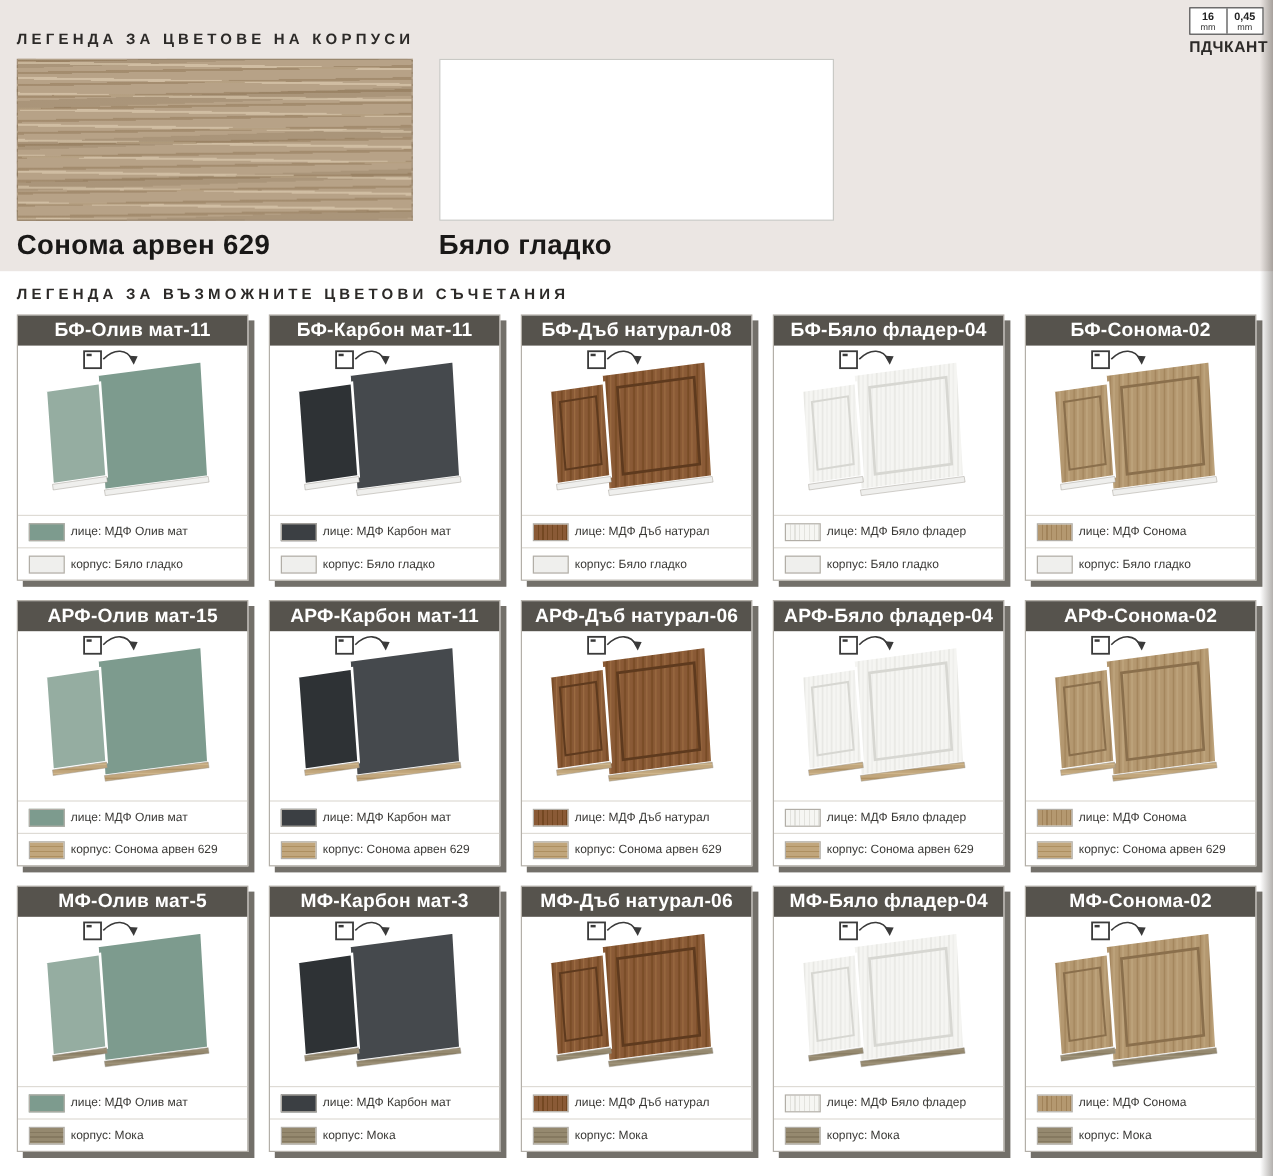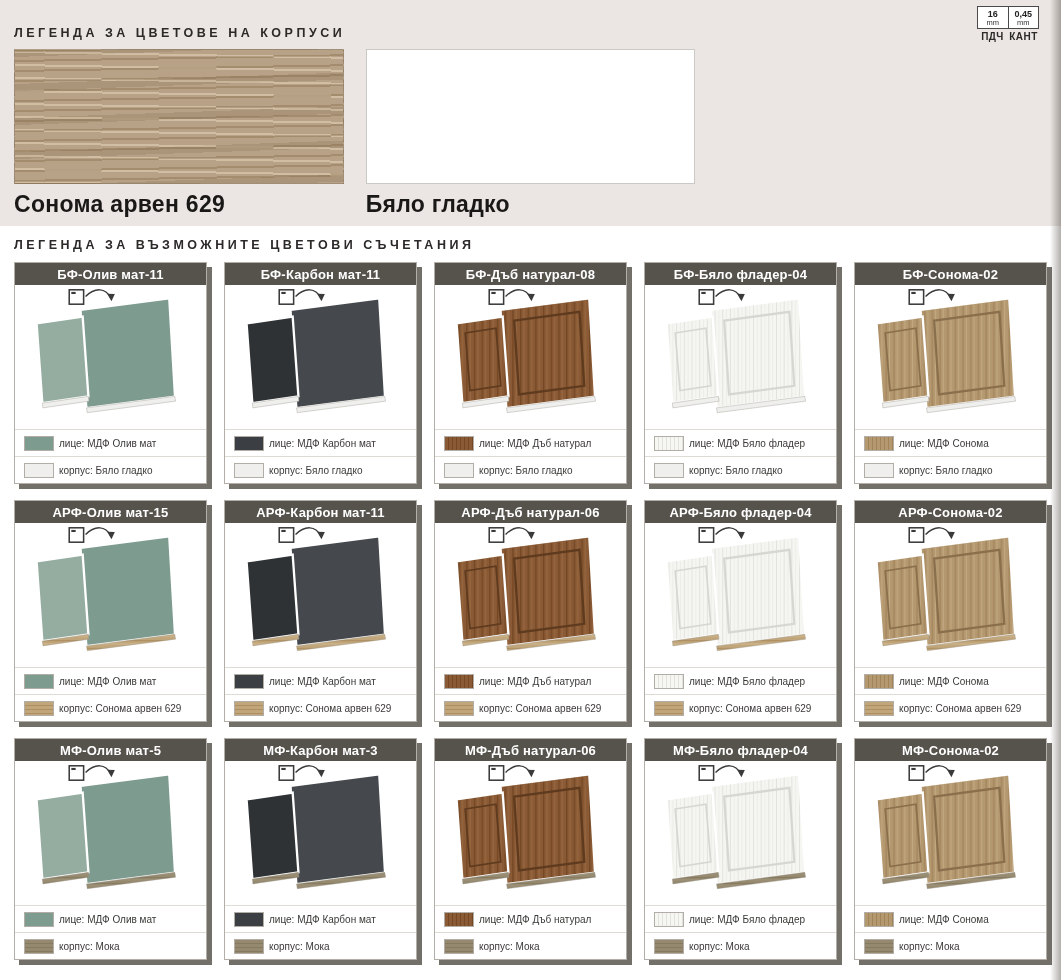--- a/index.html
+++ b/index.html
@@ -21,35 +21,35 @@
       repeating-linear-gradient(179deg, rgba(118,90,54,0.30) 0 2px, rgba(0,0,0,0) 2px 10px),
       repeating-linear-gradient(1deg, rgba(255,241,214,0.35) 0 2px, rgba(0,0,0,0) 2px 13px),
       repeating-linear-gradient(178deg, rgba(92,70,40,0.14) 0 7px, rgba(0,0,0,0) 7px 34px); }
   .tex-white { background:#ffffff; border:1px solid #c9c9c5; }
   .tex-moka { background-color:#8d8270;
     background-image:
       repeating-linear-gradient(180deg, rgba(56,48,36,0.28) 0 1px, rgba(0,0,0,0) 1px 4px),
       repeating-linear-gradient(180deg, rgba(255,255,255,0.10) 0 1px, rgba(0,0,0,0) 1px 6px); }
 
   
-  .spec-box { position:absolute; top:6px; right:22px; width:62px; z-index:3; }
+  .spec-box { position:absolute; top:6px; right:8px; width:62px; z-index:3; }
   .spec-cells { display:flex; border:1px solid #4a4a4a; background:#ffffff; }
   .spec-cell { flex:1; text-align:center; padding:2px 1px 1px 1px; }
   .spec-cell + .spec-cell { border-left:1px solid #4a4a4a; }
   .spec-val { font-size:9px; font-weight:bold; color:#222; line-height:10px; }
   .spec-unit { font-size:7.5px; color:#333; line-height:8px; }
   .spec-labels { display:flex; margin-top:2px; }
-  .spec-labels span { flex:1; text-align:center; font-size:10px; font-weight:bold; letter-spacing:0.5px; color:#2c2a28; }
+  .spec-labels span { flex:1; text-align:center; font-size:13px; font-weight:bold; letter-spacing:0.5px; color:#2c2a28; }
 
   
   .combos { padding:12px 14px 4px 14px; }
   .cards-grid { display:grid; grid-template-columns:repeat(5,1fr); column-gap:17px; row-gap:16px; margin-top:10px; }
   .card { position:relative; height:222px; background:#ffffff; border:1px solid #b3afa8;
     box-shadow:5px 5px 0 rgba(84,80,73,0.82); display:flex; flex-direction:column; }
-  .card-header { background:#56534d; color:#ffffff; font-size:13px; font-weight:bold;
+  .card-header { background:#56534d; color:#ffffff; font-size:16px; font-weight:bold;
     text-align:center; padding:3.5px 2px; letter-spacing:0.2px; white-space:nowrap; overflow:hidden; }
   .card-illustration { flex:1; overflow:hidden; }
   .card-illustration svg { display:block; width:100%; height:100%; }
   .card-legend { margin-top:auto; }
   .leg-row { display:flex; align-items:center; gap:5px; height:27px; padding:0 9px; border-top:1px solid #dedbd5; }
   .sw { width:30px; height:15px; border:1px solid #b2aea7; flex:0 0 auto; }
   .leg-label { font-size:10px; color:#3a3936; white-space:nowrap; }
 
   .sw-olive  { background:#7d9b8e; }
   .sw-carbon { background:#3b3f43; }

